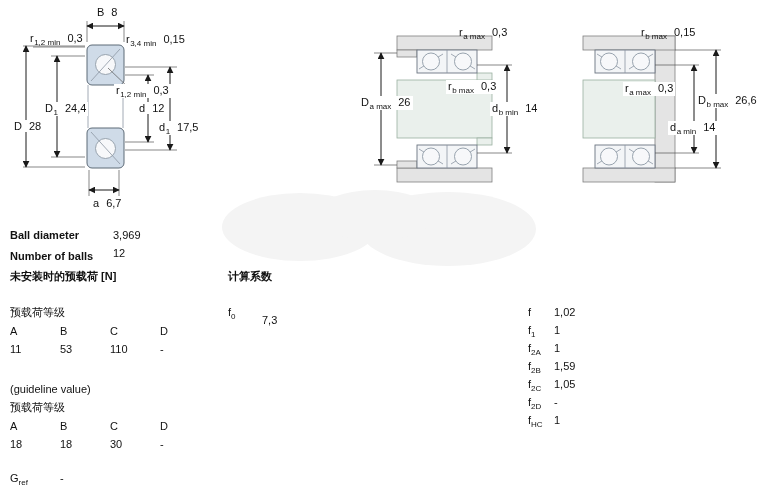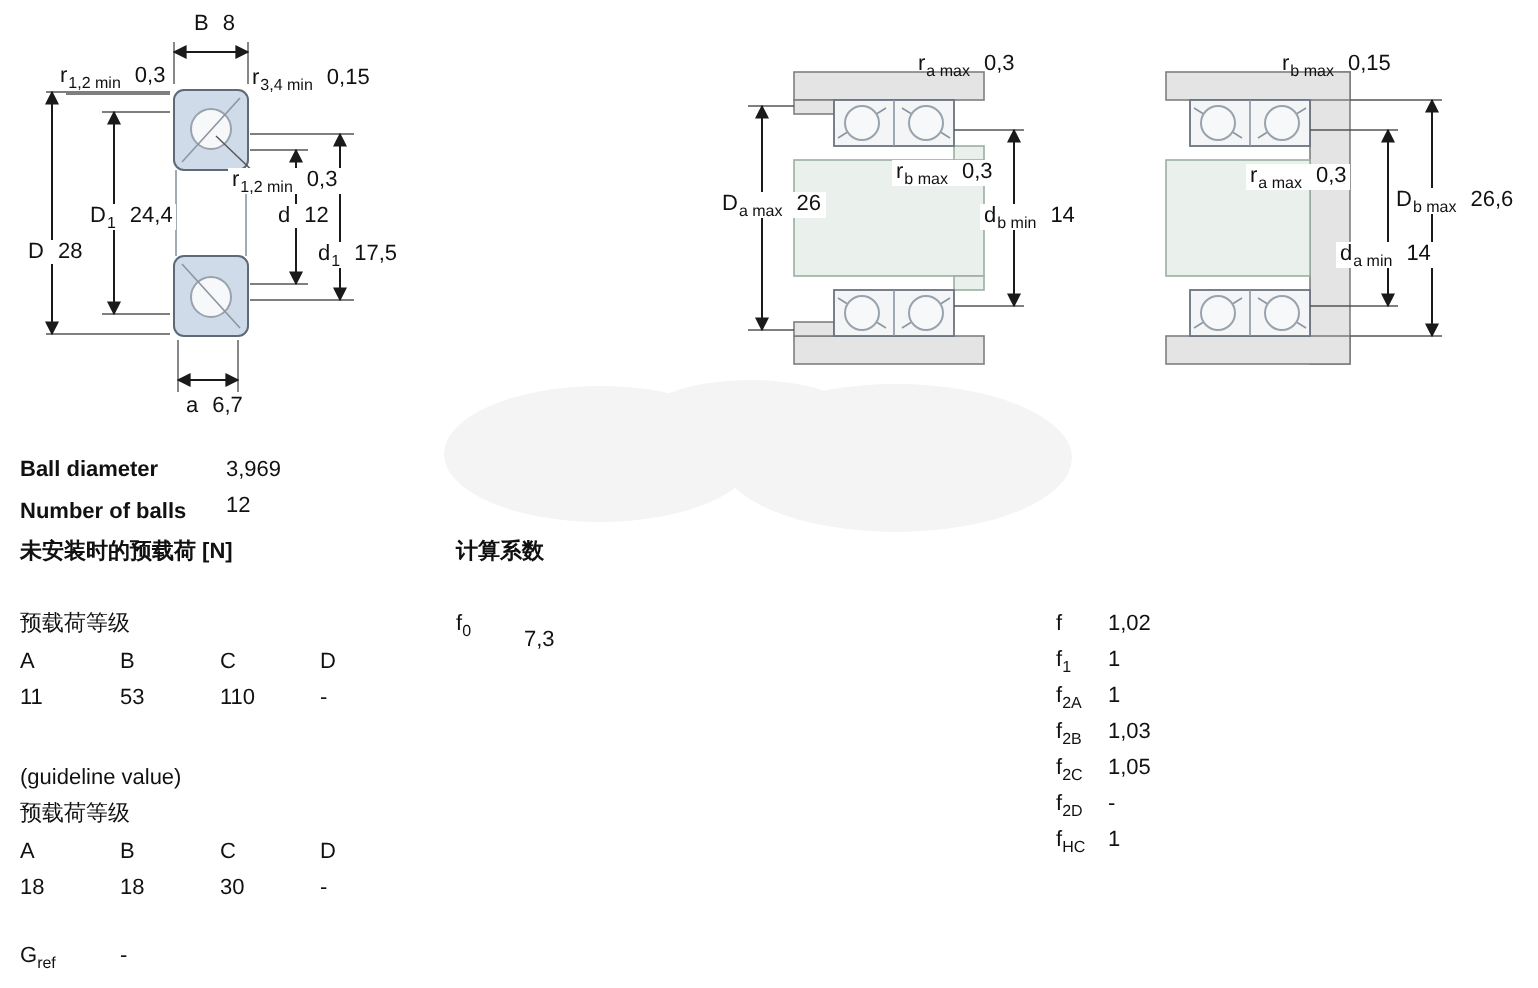--- a/index.html
+++ b/index.html
@@ -191,21 +191,21 @@
   <span class="txt" style="left:228px;top:306px"><span>f</span><span class="sub">0</span></span>
   <span class="txt" style="left:262px;top:314px">7,3</span>
 
   <span class="txt" style="left:528px;top:306px"><span>f</span><span class="sub"></span></span>
   <span class="txt" style="left:554px;top:306px">1,02</span>
   <span class="txt" style="left:528px;top:324px"><span>f</span><span class="sub">1</span></span>
   <span class="txt" style="left:554px;top:324px">1</span>
   <span class="txt" style="left:528px;top:342px"><span>f</span><span class="sub">2A</span></span>
   <span class="txt" style="left:554px;top:342px">1</span>
   <span class="txt" style="left:528px;top:360px"><span>f</span><span class="sub">2B</span></span>
-  <span class="txt" style="left:554px;top:360px">1,03</span>
+  <span class="txt" style="left:554px;top:360px">1,59</span>
   <span class="txt" style="left:528px;top:378px"><span>f</span><span class="sub">2C</span></span>
   <span class="txt" style="left:554px;top:378px">1,05</span>
   <span class="txt" style="left:528px;top:396px"><span>f</span><span class="sub">2D</span></span>
   <span class="txt" style="left:554px;top:396px">-</span>
   <span class="txt" style="left:528px;top:414px"><span>f</span><span class="sub">HC</span></span>
   <span class="txt" style="left:554px;top:414px">1</span>
 
 </div>
 
 </body></html>

